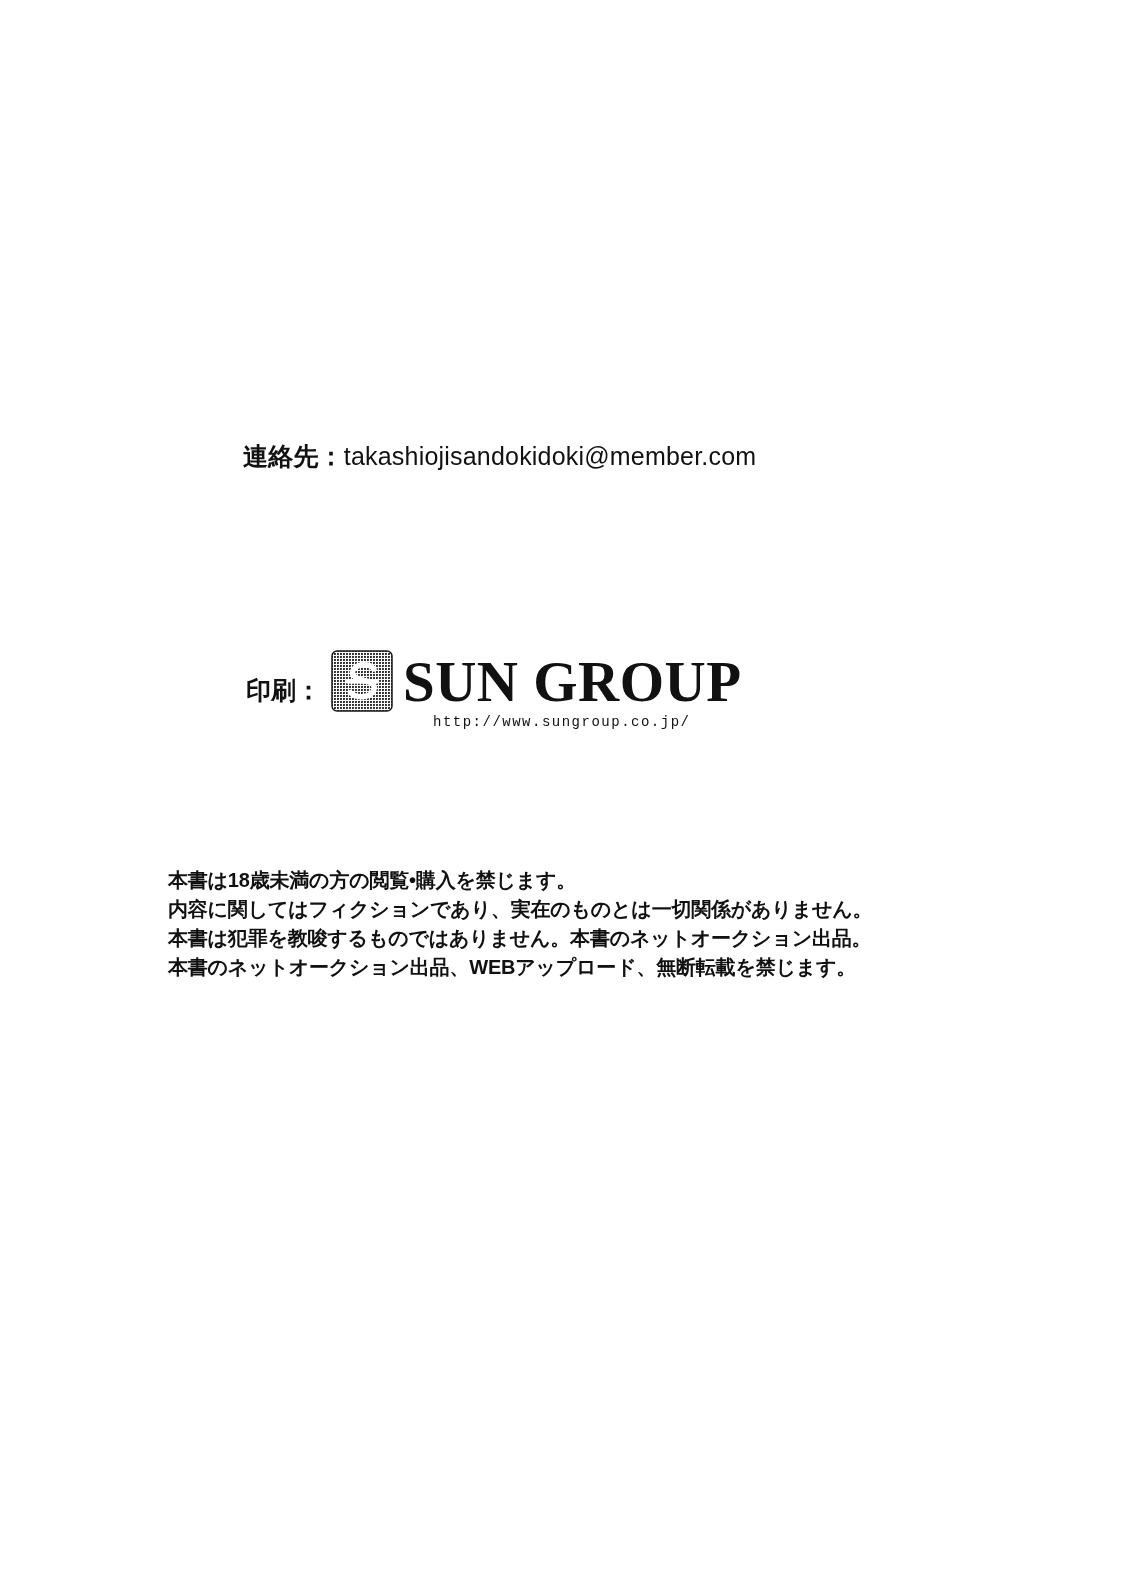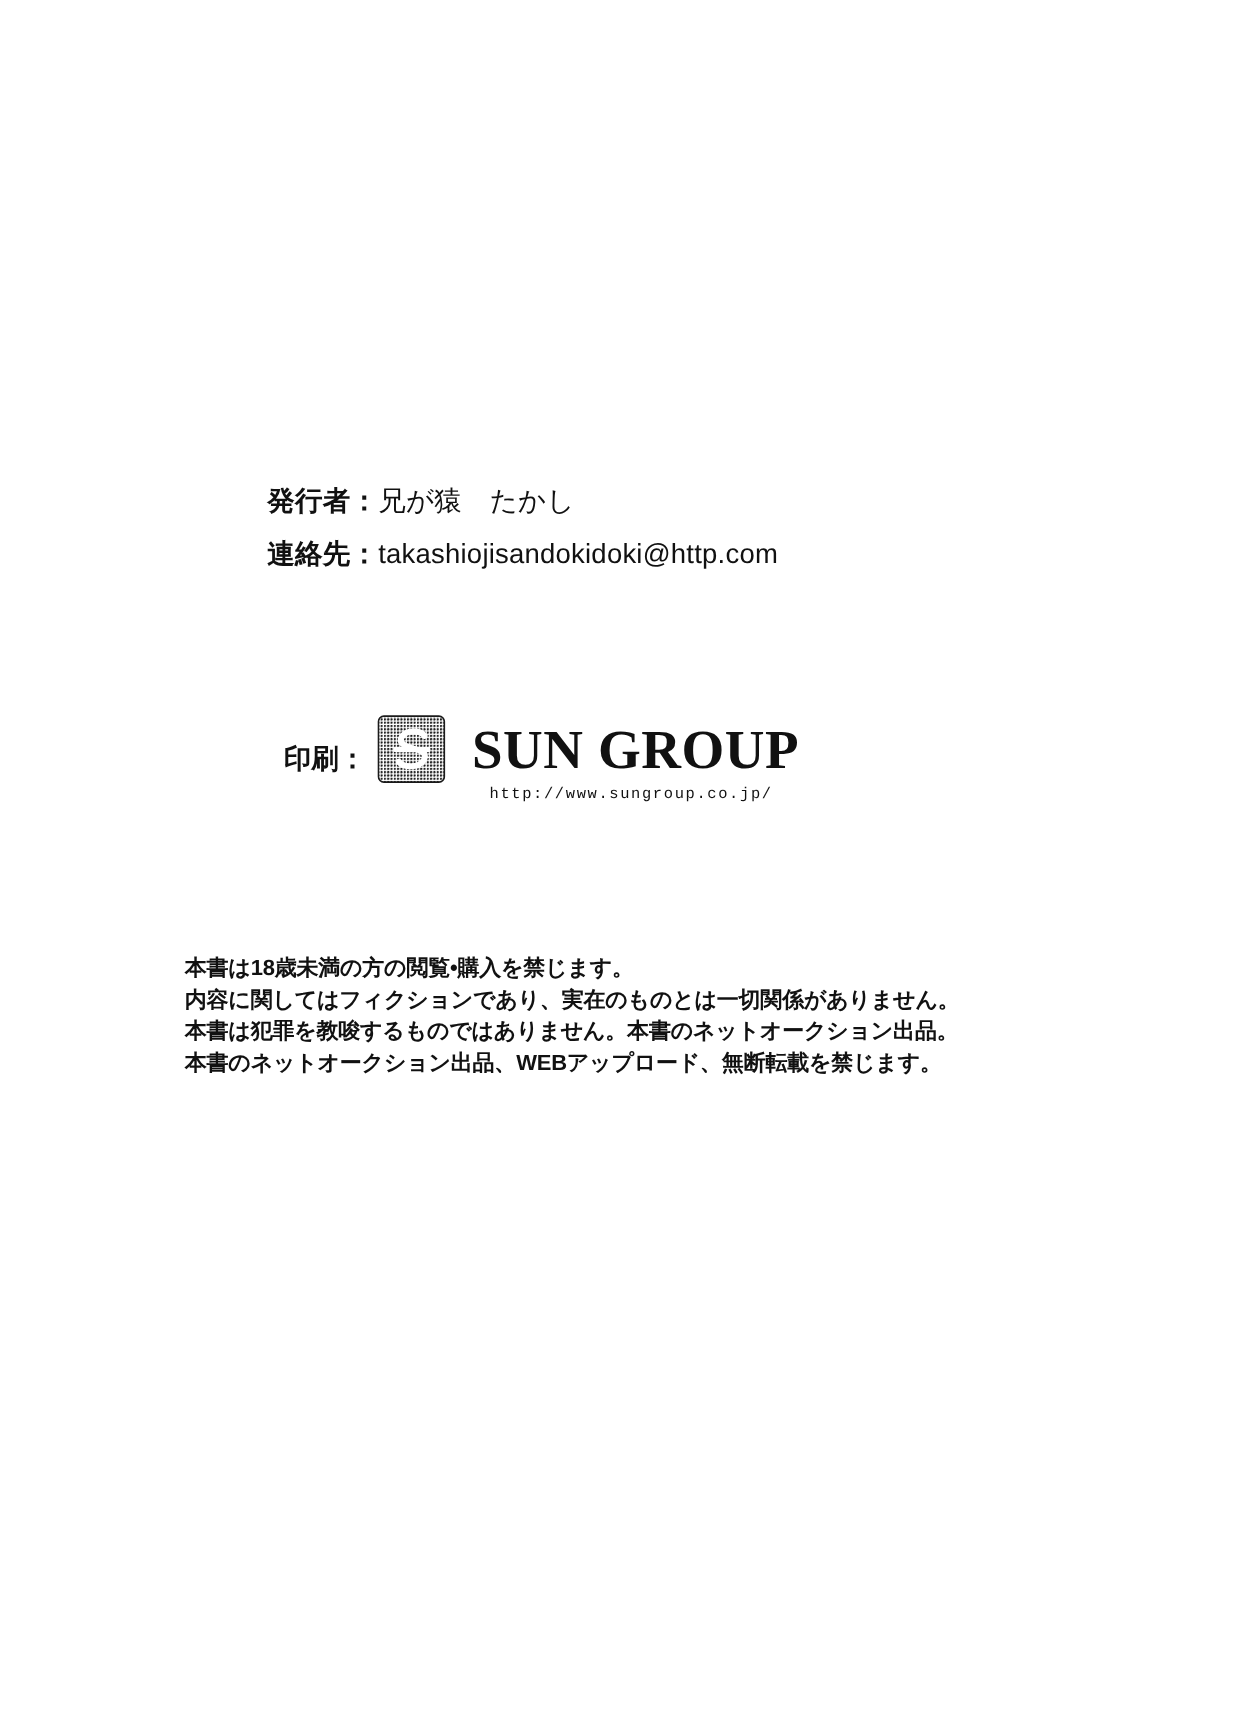--- a/index.html
+++ b/index.html
@@ -42,21 +42,21 @@
     font-weight: 700;
   }
 
   .colophon-line .value {
     font-weight: 400;
   }
 
   
   .printer-row {
     position: absolute;
-    left: 258px;
+    left: 246px;
     top: 650px;
     display: flex;
     align-items: center;
   }
 
   .printer-label {
     font-size: 25px;
     font-weight: 700;
     line-height: 1;
     margin-right: 10px;
@@ -76,26 +76,25 @@
 
   .logo-mark {
     width: 62px;
     height: 62px;
     margin-right: 10px;
     flex: 0 0 auto;
   }
 
   .logo-text {
     font-family: "Liberation Serif", serif;
-    font-size: 50px;
+    font-size: 57px;
     font-weight: 700;
     letter-spacing: 0.5px;
     line-height: 1;
     color: #111111;
-    margin-left: 14px;
   }
 
   .logo-url {
     font-family: "Liberation Mono", monospace;
     font-size: 14px;
     letter-spacing: 1.5px;
     margin-top: 2px;
     margin-left: 102px;
     color: #111111;
   }
@@ -117,27 +116,24 @@
     color: #111111;
   }
 </style>
 </head>
 <body>
 
 <div class="page">
 
   <div class="colophon">
 
-    <div class="colophon-line">
-      <span class="label">発行者：</span><span class="value">兄が猿　たかし</span>
-    </div>
 
 
     <div class="colophon-line">
-      <span class="label">連絡先：</span><span class="value">takashiojisandokidoki@http.com</span>
+      <span class="label">連絡先：</span><span class="value">takashiojisandokidoki@member.com</span>
     </div>
 
 
   </div>
 
   <div class="printer-row">
     <span class="printer-label">印刷：</span>
 
     <div class="logo-wrap">
       <div class="logo-main">

